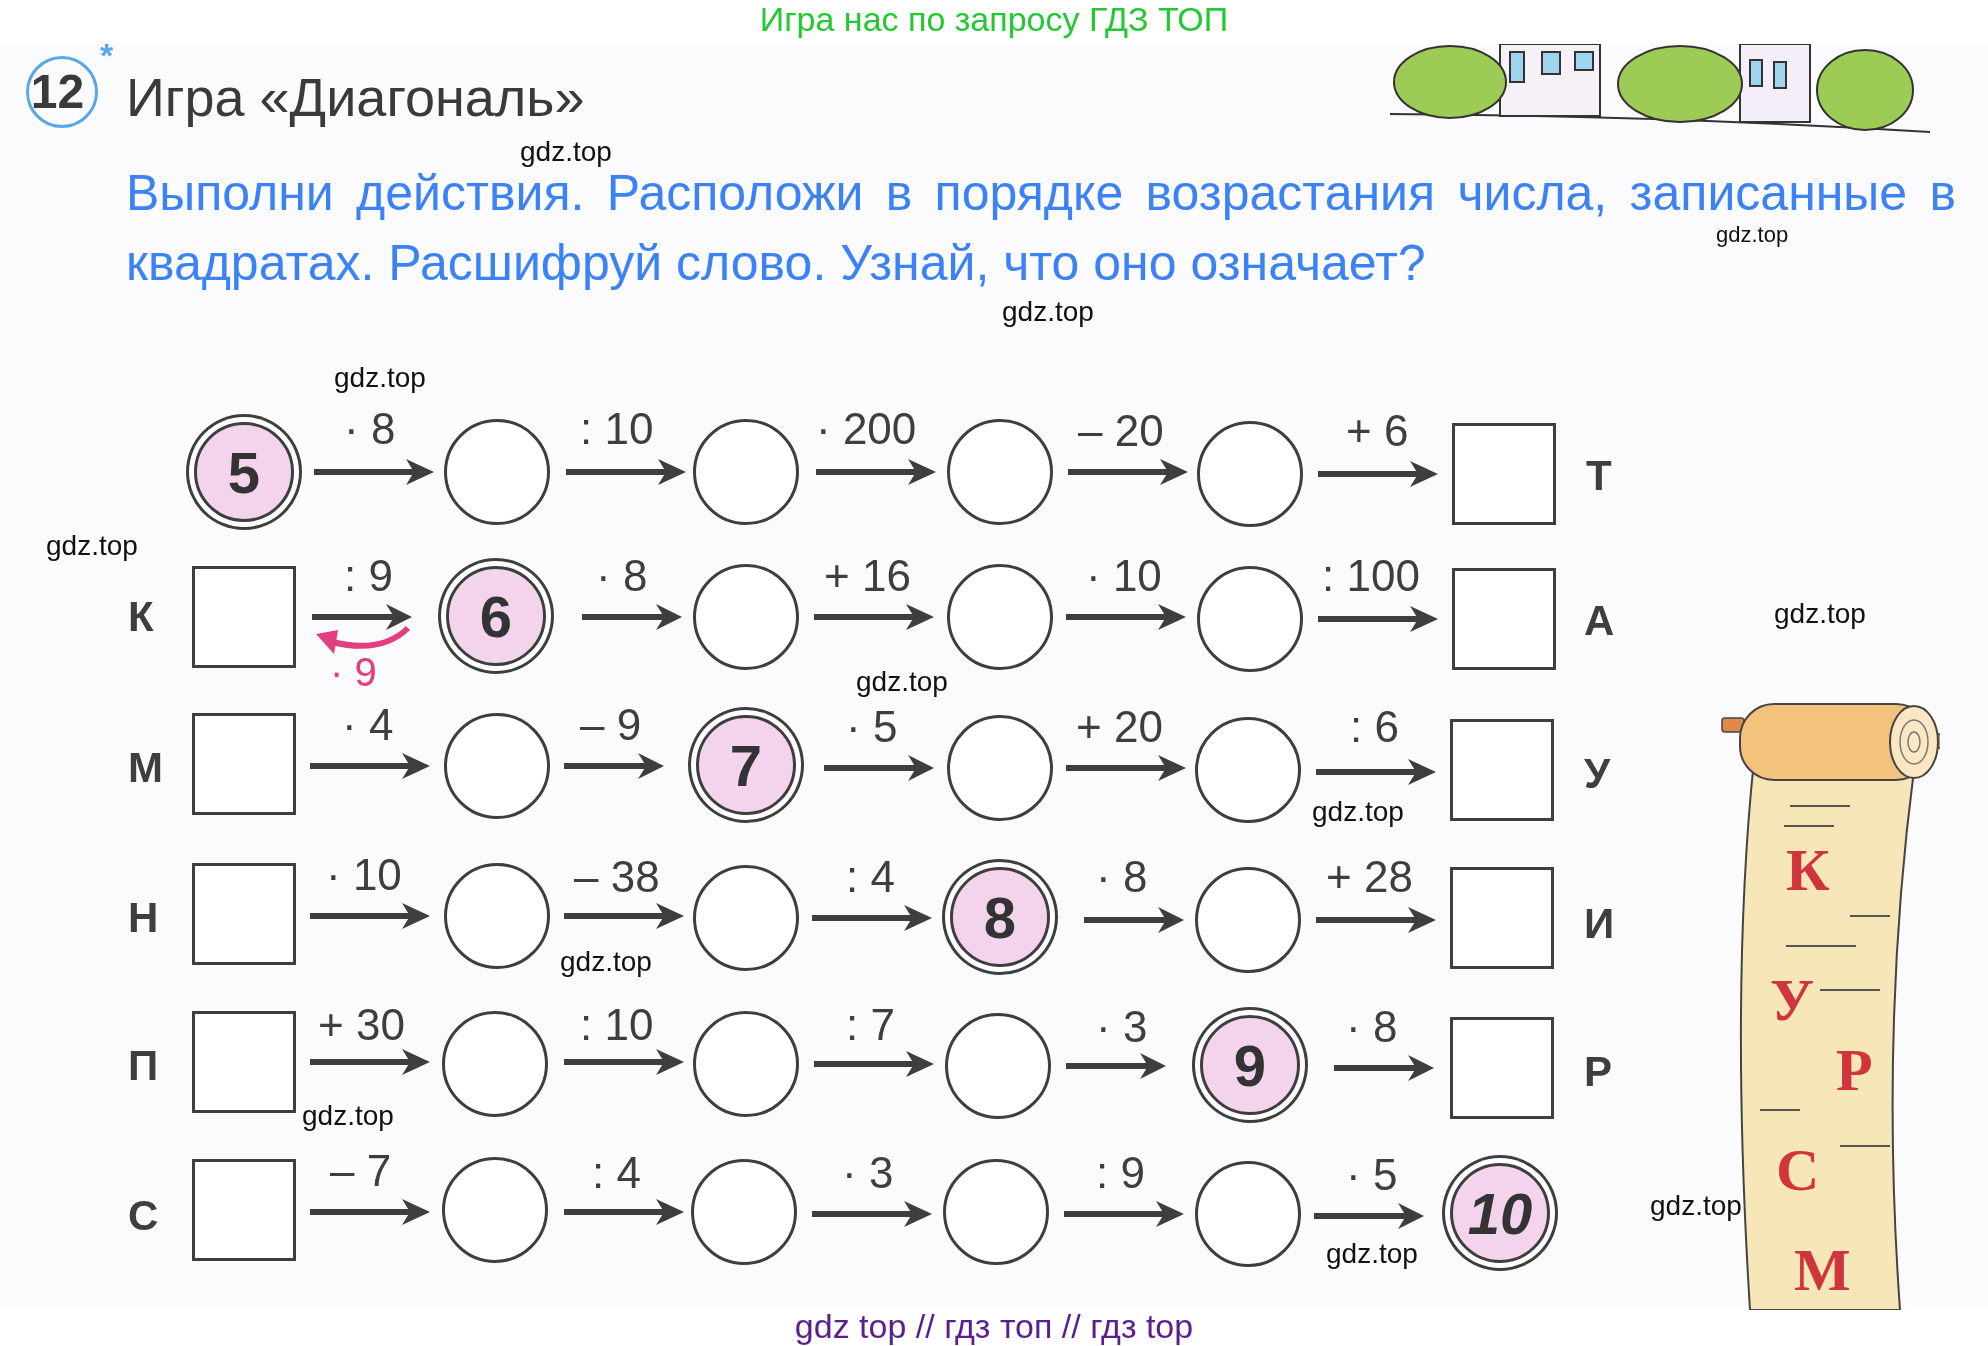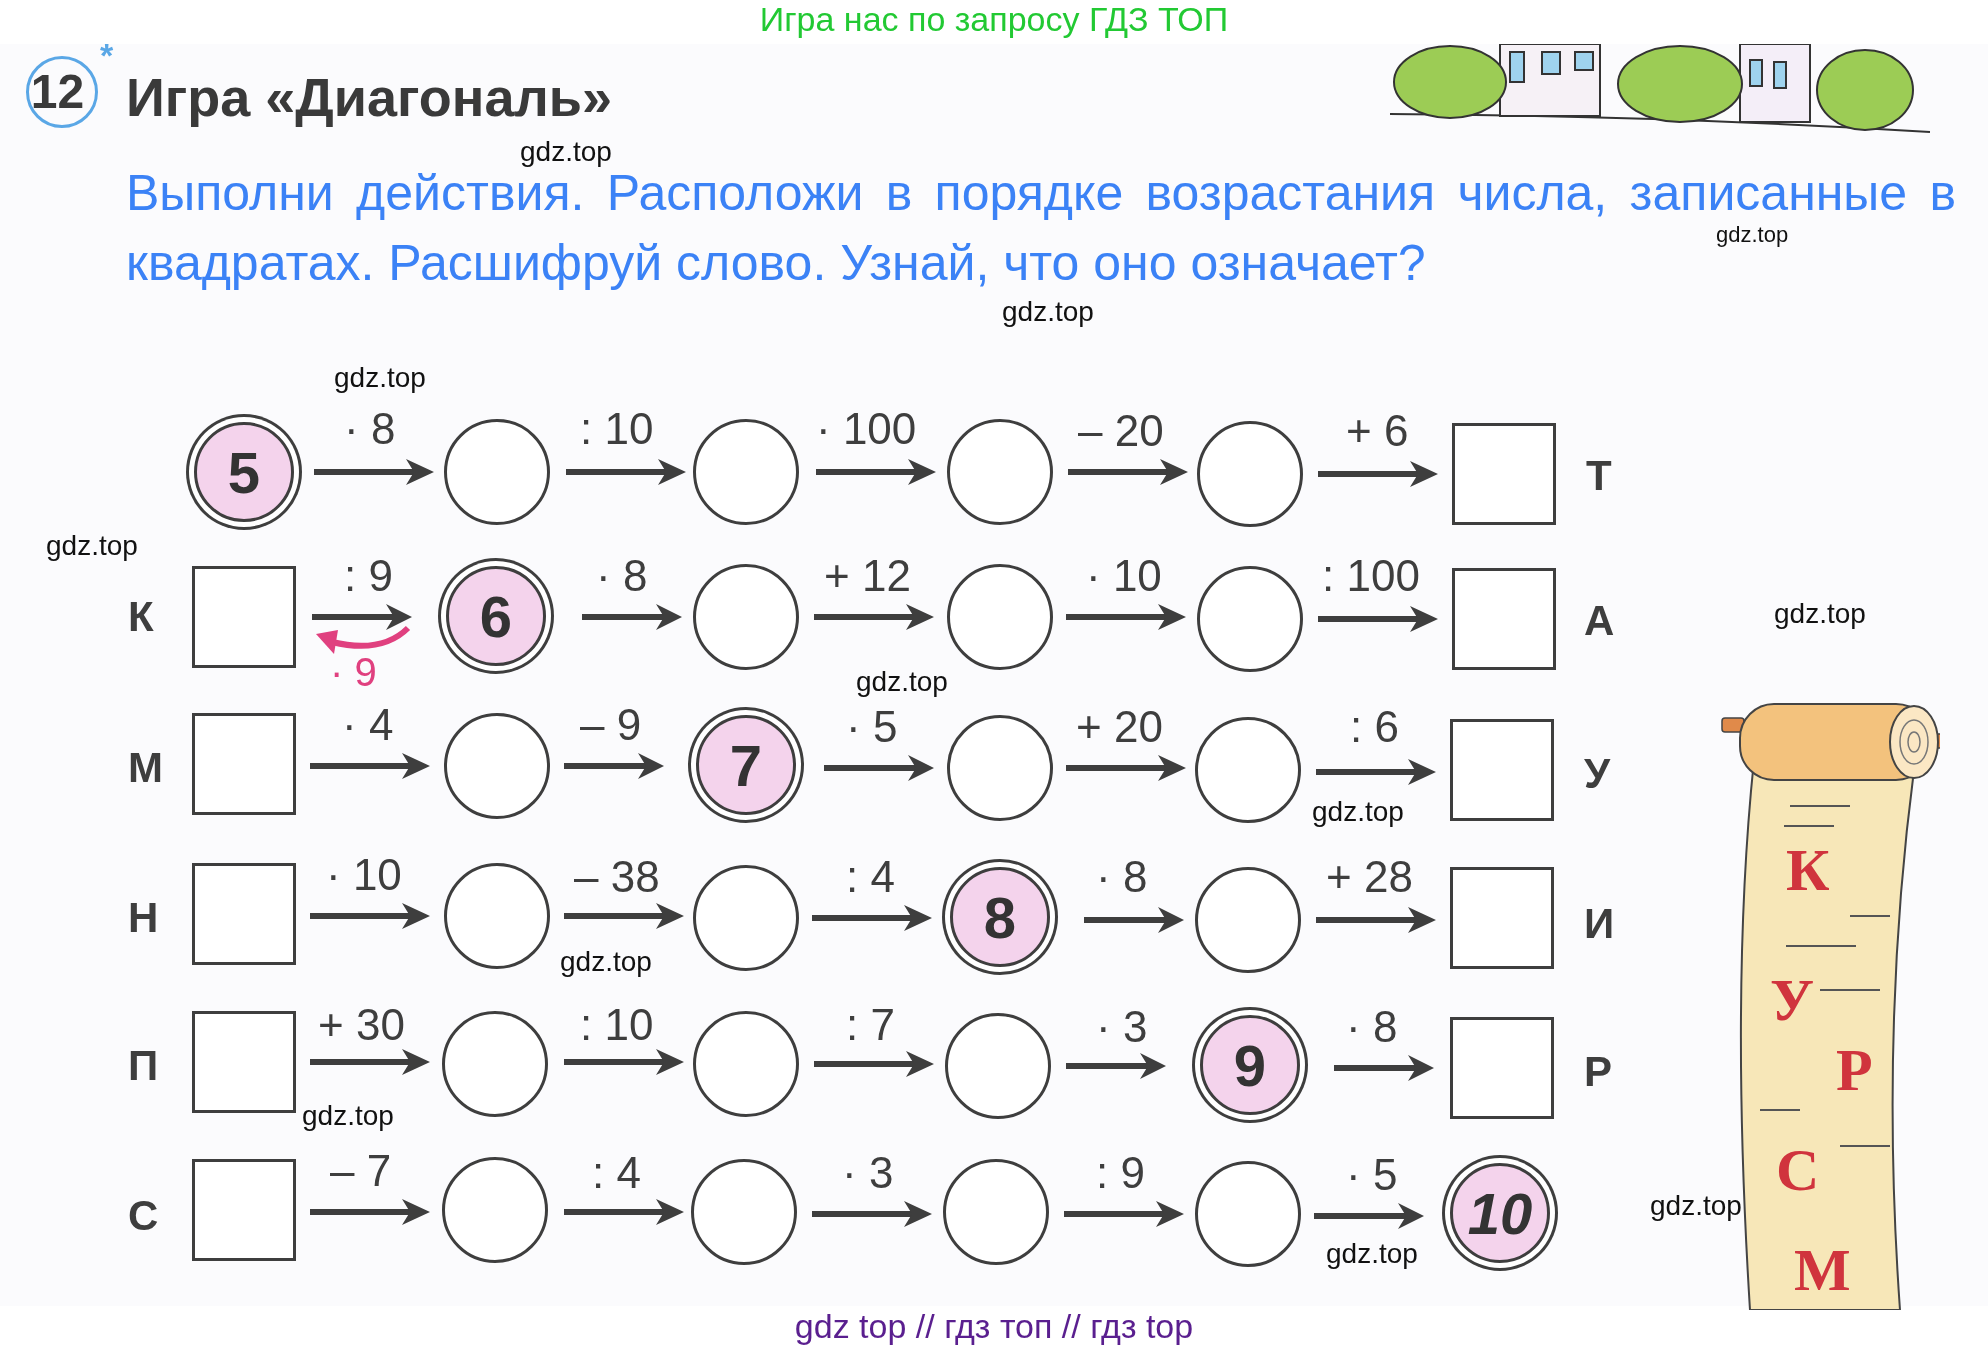--- a/index.html
+++ b/index.html
@@ -3,21 +3,21 @@
 <meta charset="utf-8">
 <style>
   html,body{margin:0;padding:0;}
   body{width:1988px;height:1346px;position:relative;overflow:hidden;background:#ffffff;font-family:"Liberation Sans",sans-serif;color:#3a3a3a;}
   .page-bg{position:absolute;left:0;top:44px;width:1988px;height:1262px;background:#fbfbfd;}
   .banner{position:absolute;left:0;top:0;width:1988px;height:40px;text-align:center;color:#22c933;font-size:34px;line-height:38px;}
   .footer{position:absolute;left:0;top:1308px;width:1988px;height:38px;text-align:center;color:#5a1f8f;font-size:34px;line-height:36px;}
   .num-badge{position:absolute;left:26px;top:56px;width:66px;height:66px;border:3px solid #5aa7e6;border-radius:50%;}
   .num-badge span{position:absolute;left:0;top:0;width:57px;line-height:66px;text-align:center;font-weight:bold;font-size:48px;color:#3a3a3a;}
   .star{position:absolute;left:100px;top:38px;color:#5aa7e6;font-size:34px;line-height:34px;font-weight:bold;}
-  .title{position:absolute;left:126px;top:66px;font-size:54px;font-weight:bold;color:#3a3a3a;white-space:nowrap;}
+  .title{position:absolute;left:126px;top:66px;font-size:54px;font-weight:normal;color:#3a3a3a;white-space:nowrap;}
   .instr{position:absolute;left:126px;top:158px;width:1830px;font-size:50px;line-height:70px;color:#3b82f6;text-align:justify;}
   .wm{position:absolute;font-size:28px;color:#111;white-space:nowrap;}
   .wm.small{font-size:22px;}
   .houses{position:absolute;left:1370px;top:44px;width:580px;height:90px;}
   .scroll{position:absolute;left:1700px;top:690px;width:240px;height:620px;}
   .row{position:absolute;left:0;width:1700px;height:130px;}
   .circle{position:absolute;width:106px;height:106px;border:3px solid #3e3e3e;border-radius:50%;box-sizing:border-box;background:#fff;}
   .circle.start{background:#f4d3ec;border:3px solid #3e3e3e;box-shadow:0 0 0 5px #ffffff,0 0 0 8px #3e3e3e;width:100px;height:100px;}
   .circle .val{position:absolute;left:0;top:0;width:100%;height:100%;display:flex;align-items:center;justify-content:center;font-weight:bold;font-size:58px;color:#333;}
   .box{position:absolute;width:104px;height:102px;border:3px solid #3e3e3e;box-sizing:border-box;background:#fff;}
@@ -80,21 +80,21 @@
   <svg class="arrow" style="left:566px;top:50px;width:120px;" viewBox="0 0 120 30">
       <line x1="0" y1="15" x2="100" y2="15" stroke="#3e3e3e" stroke-width="6"></line>
       <path d="M92 2 L120 15 L92 28 L100 15 Z" fill="#3e3e3e"></path>
     </svg>
   <div class="op" style="left:580px;top:0;">: 10</div>
   <div class="circle" style="left:693px;top:12px;"></div>
   <svg class="arrow" style="left:816px;top:50px;width:120px;" viewBox="0 0 120 30">
       <line x1="0" y1="15" x2="100" y2="15" stroke="#3e3e3e" stroke-width="6"></line>
       <path d="M92 2 L120 15 L92 28 L100 15 Z" fill="#3e3e3e"></path>
     </svg>
-  <div class="op" style="left:816px;top:0;">· 100</div>
+  <div class="op" style="left:816px;top:0;">· 200</div>
   <div class="circle" style="left:947px;top:12px;"></div>
   <svg class="arrow" style="left:1068px;top:50px;width:120px;" viewBox="0 0 120 30">
       <line x1="0" y1="15" x2="100" y2="15" stroke="#3e3e3e" stroke-width="6"></line>
       <path d="M92 2 L120 15 L92 28 L100 15 Z" fill="#3e3e3e"></path>
     </svg>
   <div class="op" style="left:1078px;top:2px;">– 20</div>
   <div class="circle" style="left:1197px;top:14px;"></div>
   <svg class="arrow" style="left:1318px;top:52px;width:120px;" viewBox="0 0 120 30">
       <line x1="0" y1="15" x2="100" y2="15" stroke="#3e3e3e" stroke-width="6"></line>
       <path d="M92 2 L120 15 L92 28 L100 15 Z" fill="#3e3e3e"></path>
@@ -123,21 +123,21 @@
   <svg class="arrow" style="left:582px;top:50px;width:100px;" viewBox="0 0 100 30">
       <line x1="0" y1="15" x2="82" y2="15" stroke="#3e3e3e" stroke-width="6"></line>
       <path d="M74 2 L100 15 L74 28 L82 15 Z" fill="#3e3e3e"></path>
     </svg>
   <div class="op" style="left:596px;top:2px;">· 8</div>
   <div class="circle" style="left:693px;top:12px;"></div>
   <svg class="arrow" style="left:814px;top:50px;width:120px;" viewBox="0 0 120 30">
       <line x1="0" y1="15" x2="100" y2="15" stroke="#3e3e3e" stroke-width="6"></line>
       <path d="M92 2 L120 15 L92 28 L100 15 Z" fill="#3e3e3e"></path>
     </svg>
-  <div class="op" style="left:824px;top:2px;">+ 12</div>
+  <div class="op" style="left:824px;top:2px;">+ 16</div>
   <div class="circle" style="left:947px;top:12px;"></div>
   <svg class="arrow" style="left:1066px;top:50px;width:120px;" viewBox="0 0 120 30">
       <line x1="0" y1="15" x2="100" y2="15" stroke="#3e3e3e" stroke-width="6"></line>
       <path d="M92 2 L120 15 L92 28 L100 15 Z" fill="#3e3e3e"></path>
     </svg>
   <div class="op" style="left:1086px;top:2px;">· 10</div>
   <div class="circle" style="left:1197px;top:14px;"></div>
   <svg class="arrow" style="left:1318px;top:52px;width:120px;" viewBox="0 0 120 30">
       <line x1="0" y1="15" x2="100" y2="15" stroke="#3e3e3e" stroke-width="6"></line>
       <path d="M92 2 L120 15 L92 28 L100 15 Z" fill="#3e3e3e"></path>

